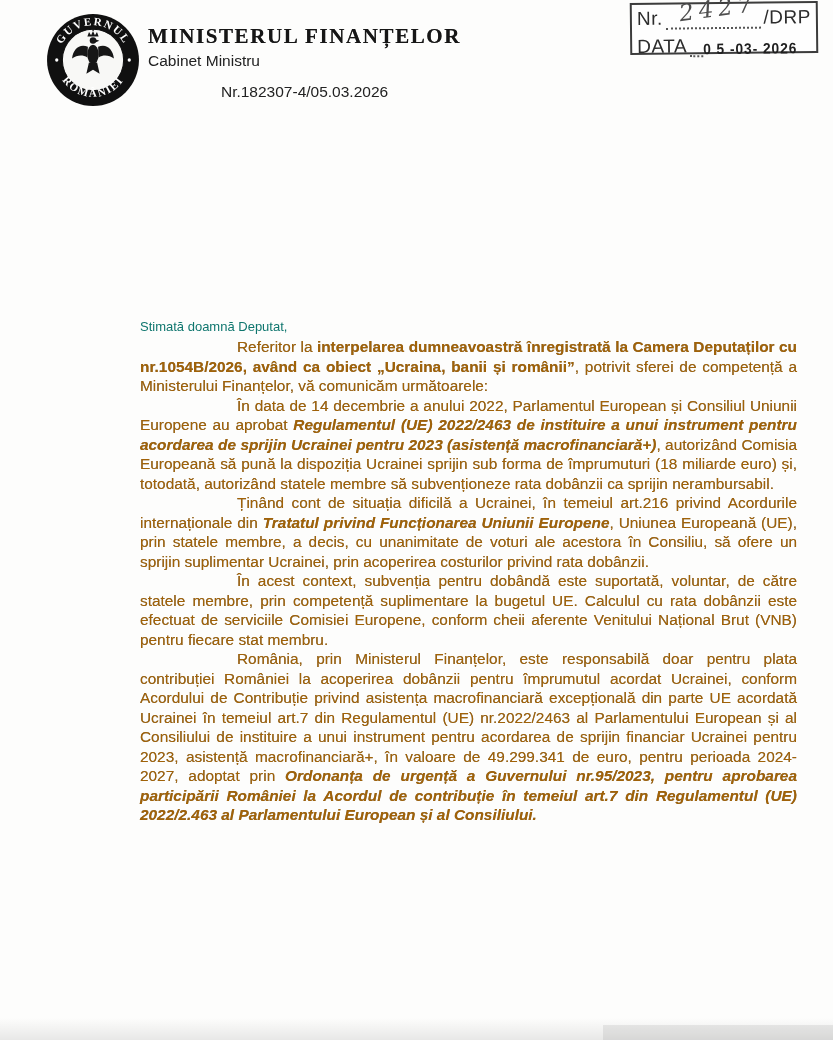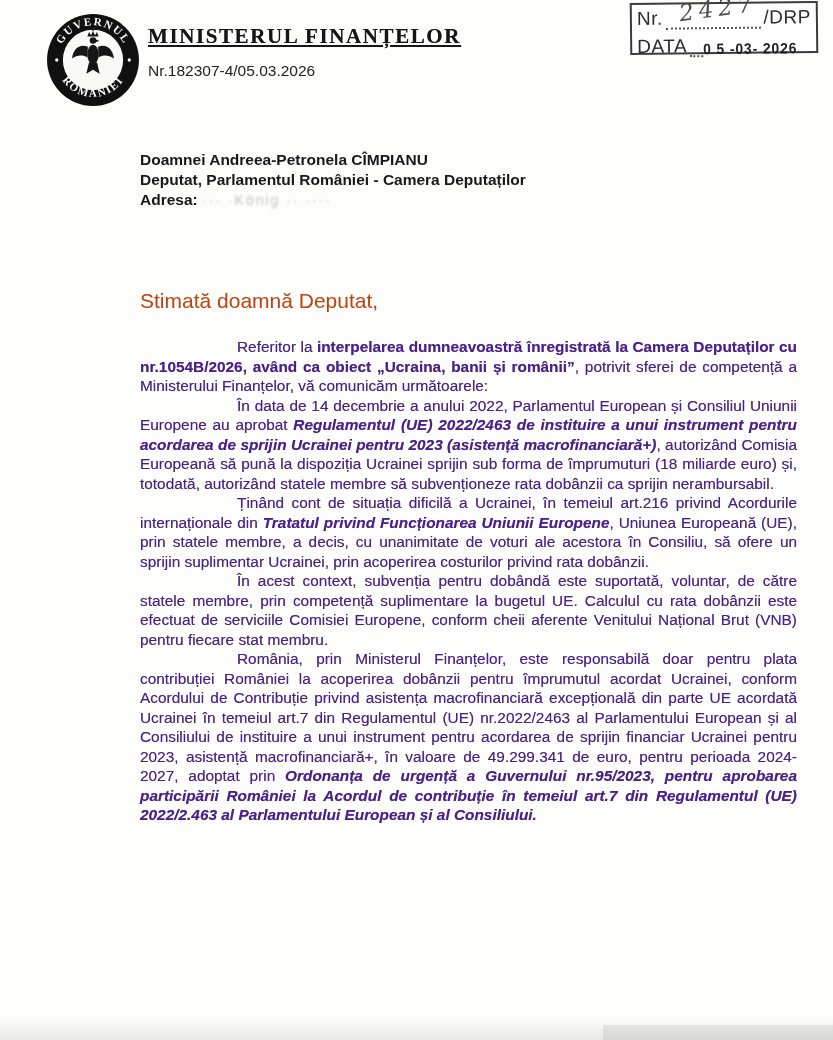--- a/index.html
+++ b/index.html
@@ -11,24 +11,23 @@
   }
   .page{position:absolute;inset:0;}
 
   
   .seal{position:absolute;left:45px;top:12px;width:96px;height:96px;}
   .ministry-block{position:absolute;left:148px;top:24px;}
   .ministry-title{
     font-family:"Liberation Serif", serif;font-weight:bold;
     font-size:21px;letter-spacing:1.6px;color:#161616;
     text-shadow:0 0 .5px rgba(0,0,0,.6);
-    text-decoration:underline;
   }
   .cabinet{font-size:15.5px;margin-top:3px;color:#222;}
-  .reference{font-size:15.5px;margin-top:13px;color:#222;}
+  .reference{font-size:15.5px;margin-top:13px;color:#222;text-align:center;}
 
   
   .stamp{
     position:absolute;left:630px;top:2px;width:188px;height:52px;
     border:2px solid #3c3c3c;transform:rotate(-0.6deg);
     box-sizing:border-box;padding:3px 5px 2px 5px;color:#2c2c2c;
     font-size:13.5px;background:rgba(255,255,255,.6);
   }
   .stamp-row{display:flex;align-items:flex-end;position:relative;}
   .stamp-dots{flex:1;border-bottom:2px dotted #555;height:13px;margin:0 3px;}
@@ -45,24 +44,24 @@
     white-space:nowrap;
   }
   .stamp-row2{margin-top:6px;}
   .stamp-label{font-size:19px;letter-spacing:.5px;}
 
   
   .addressee{position:absolute;left:140px;top:150px;font-size:15.5px;line-height:20px;font-weight:bold;color:#181818;}
   .address-redacted{
     font-weight:normal;color:#c2c2c0;filter:blur(1.1px);letter-spacing:2px;font-size:14px;
   }
-  .salutation{position:absolute;left:140px;top:289px;font-size:21px;color:#c2410c;}
+  .salutation{position:absolute;left:140px;top:319px;font-size:13px;color:#0f766e;}
   .letter-body{
     position:absolute;left:140px;top:337px;width:657px;
-    font-size:15.4px;line-height:19.5px;text-align:justify;color:#4c1d95;
+    font-size:15.4px;line-height:19.5px;text-align:justify;color:#a16207;
     text-shadow:0 0 .4px rgba(0,0,0,.45);
   }
   .para{margin:0;text-indent:97px;}
   .run-b{font-weight:bold;}
   .run-bi{font-weight:bold;font-style:italic;}
 
   
   .scan-bottom{
     position:absolute;left:0;bottom:0;width:100%;height:22px;
     background:linear-gradient(to bottom, rgba(120,120,120,0), rgba(120,120,120,.16));
@@ -100,46 +99,39 @@
       <path d="M49.8,27 l3.4,1.1 -3.4,1.6 z"></path>
       <ellipse cx="47" cy="41.5" rx="5.6" ry="9.5"></ellipse>
       <path d="M42,34 C34,30.5 27.5,36 26.5,45.5 C31,42.5 36.5,41.5 41.5,44.5 Z"></path>
       <path d="M52,34 C60,30.5 66.5,36 67.5,45.5 C63,42.5 57.5,41.5 52.5,44.5 Z"></path>
       <path d="M43,49.5 L40.5,60.5 L47,56.5 L53.5,60.5 L51,49.5 Z"></path>
     </g>
   </svg>
 
   <div class="ministry-block">
     <div class="ministry-title">MINISTERUL FINANȚELOR</div>
+    <div class="cabinet">Cabinet Ministru</div>
     <div class="reference">Nr.182307-4/05.03.2026</div>
   </div>
 
   <div class="stamp">
     <div class="stamp-row">
       <span class="stamp-label">Nr.</span>
       <span class="stamp-dots"></span>
       <span class="handwritten">2427</span>
       <span class="stamp-label">/DRP</span>
     </div>
     <div class="stamp-row stamp-row2">
       <span class="stamp-label">DATA</span>
       <span class="stamp-dots-short"></span>
       <span class="stamp-date">0 5 -03- 2026</span>
       <span class="stamp-dots"></span>
     </div>
   </div>
 
-  <div class="addressee">
-    <div>Doamnei Andreea-Petronela CÎMPIANU</div>
-    <div>Deputat, Parlamentul României - Camera Deputaților</div>
-    <div>
-      <span>Adresa:</span>
-      <span class="address-redacted">··· ·König ·· ····</span>
-    </div>
-  </div>
 
   <div class="salutation">Stimată doamnă Deputat,</div>
 
   <div class="letter-body">
     <p class="para"><span>Referitor la </span><span class="run-b">interpelarea dumneavoastră înregistrată la Camera Deputaților cu nr.1054B/2026, având ca obiect „Ucraina, banii și românii”</span><span>, potrivit sferei de competență a Ministerului Finanțelor, vă comunicăm următoarele:</span></p>
     <p class="para"><span>În data de 14 decembrie a anului 2022, Parlamentul European și Consiliul Uniunii Europene au aprobat </span><span class="run-bi">Regulamentul (UE) 2022/2463 de instituire a unui instrument pentru acordarea de sprijin Ucrainei pentru 2023 (asistență macrofinanciară+)</span><span>, autorizând Comisia Europeană să pună la dispoziția Ucrainei sprijin sub forma de împrumuturi (18 miliarde euro) și, totodată, autorizând statele membre să subvenționeze rata dobânzii ca sprijin nerambursabil.</span></p>
     <p class="para"><span>Ținând cont de situația dificilă a Ucrainei, în temeiul art.216 privind Acordurile internaționale din </span><span class="run-bi">Tratatul privind Funcționarea Uniunii Europene</span><span>, Uniunea Europeană (UE), prin statele membre, a decis, cu unanimitate de voturi ale acestora în Consiliu, să ofere un sprijin suplimentar Ucrainei, prin acoperirea costurilor privind rata dobânzii.</span></p>
     <p class="para"><span>În acest context, subvenția pentru dobândă este suportată, voluntar, de către statele membre, prin competență suplimentare la bugetul UE. Calculul cu rata dobânzii este efectuat de serviciile Comisiei Europene, conform cheii aferente Venitului Național Brut (VNB) pentru fiecare stat membru.</span></p>
     <p class="para"><span>România, prin Ministerul Finanțelor, este responsabilă doar pentru plata contribuției României la acoperirea dobânzii pentru împrumutul acordat Ucrainei, conform Acordului de Contribuție privind asistența macrofinanciară excepțională din parte UE acordată Ucrainei în temeiul art.7 din Regulamentul (UE) nr.2022/2463 al Parlamentului European și al Consiliului de instituire a unui instrument pentru acordarea de sprijin financiar Ucrainei pentru 2023, asistență macrofinanciară+, în valoare de 49.299.341 de euro, pentru perioada 2024-2027, adoptat prin </span><span class="run-bi">Ordonanța de urgență a Guvernului nr.95/2023, pentru aprobarea participării României la Acordul de contribuție în temeiul art.7 din Regulamentul (UE) 2022/2.463 al Parlamentului European și al Consiliului.</span></p>
   </div>

